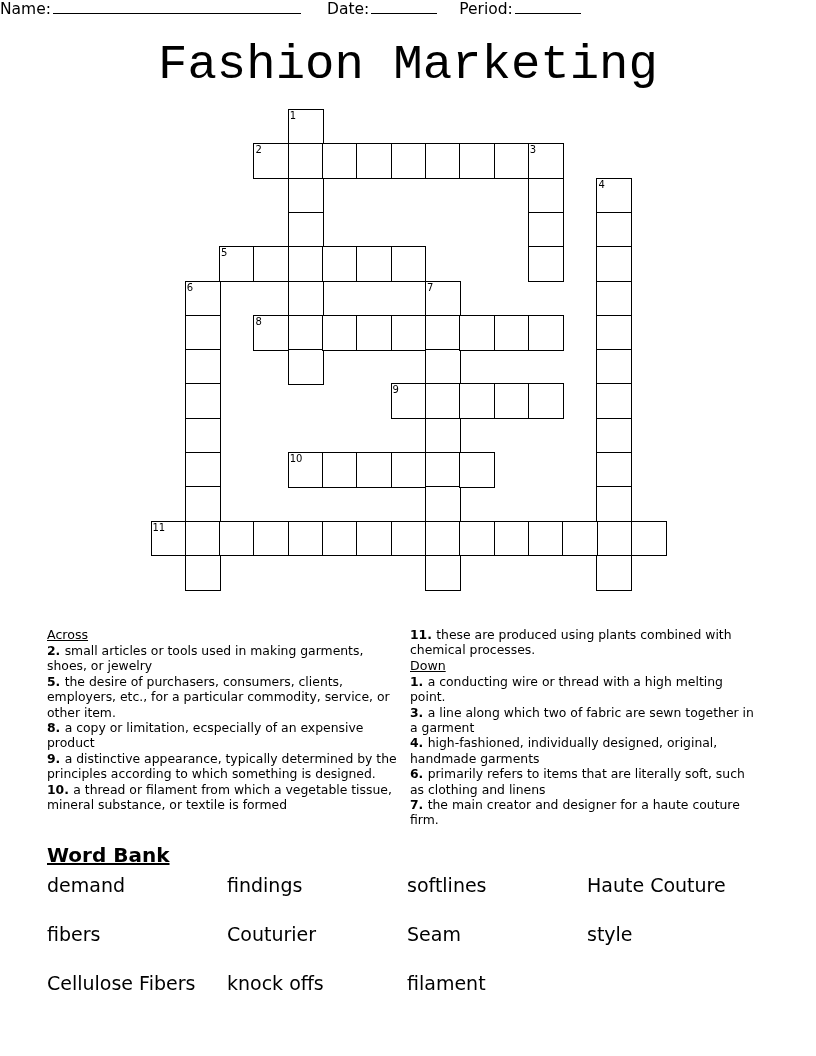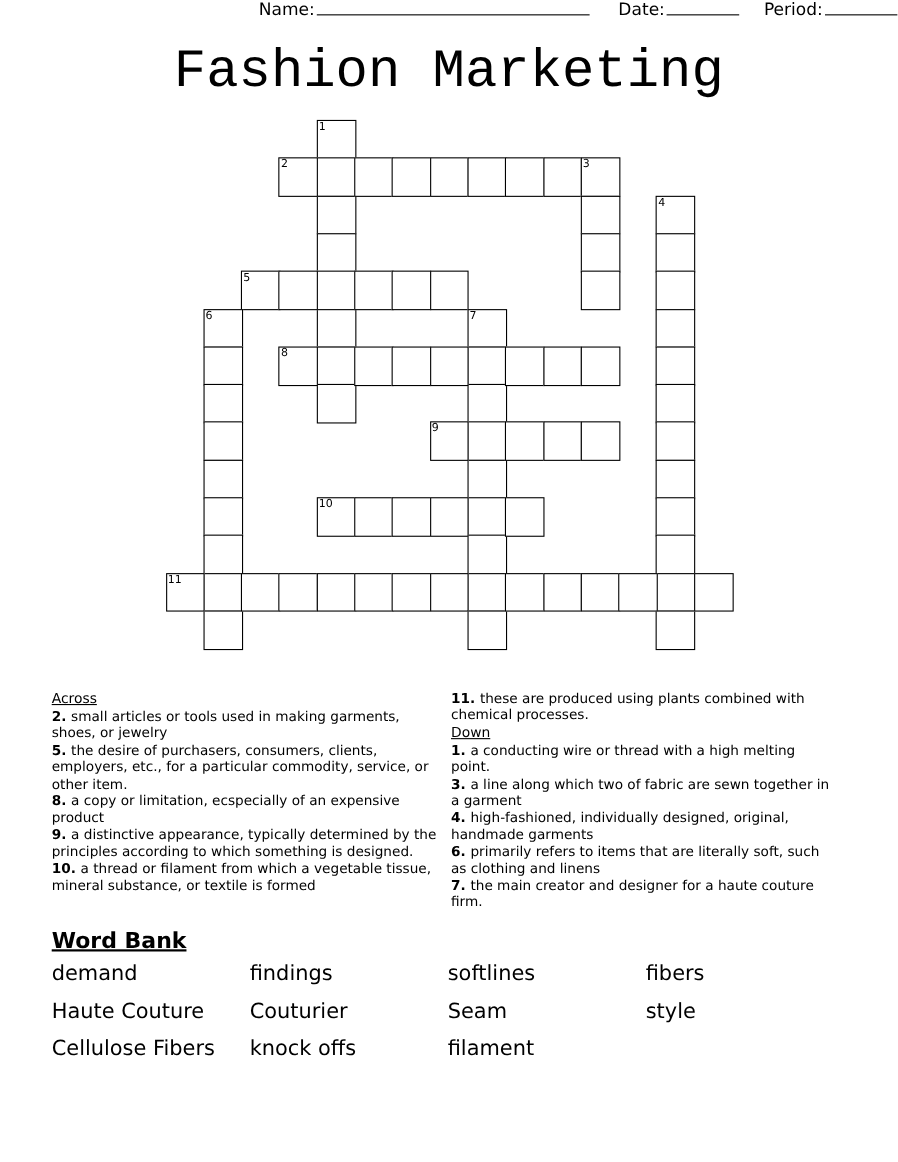--- a/index.html
+++ b/index.html
@@ -18,21 +18,21 @@
 
   
   #header-line {
     position: absolute;
     top: 0px;
     left: 0px;
     width: 816px;
     height: 26px;
     display: flex;
     align-items: flex-start;
-    justify-content: flex-end;
+    justify-content: flex-start;
     gap: 0px;
     font-size: 15.5px;
   }
   .hdr-field {
     display: inline-flex;
     align-items: baseline;
     white-space: nowrap;
   }
   .hdr-label { padding-right: 2px; }
   .hdr-rule {
@@ -125,21 +125,21 @@
     font-size: 20px;
     font-weight: bold;
     text-decoration: underline;
     line-height: 25px;
     display: block;
     margin-bottom: 3px;
   }
   #word-bank-grid {
     display: grid;
     grid-template-columns: 180px 180px 180px 180px;
-    row-gap: 6px;
+    row-gap: 21px;
   }
   .word-bank-item {
     font-size: 19px;
     line-height: 28px;
     white-space: nowrap;
   }
 </style>
 </head>
 <body>
 
@@ -286,22 +286,22 @@
       <span class="clue"><span class="clue-num">7. </span><span>the main creator and designer for a haute couture firm.</span></span>
     </div>
 </div>
 
 <div id="word-bank">
   <span id="word-bank-title">Word Bank</span>
   <div id="word-bank-grid">
       <span class="word-bank-item">demand</span>
       <span class="word-bank-item">findings</span>
       <span class="word-bank-item">softlines</span>
+      <span class="word-bank-item">Haute Couture</span>
       <span class="word-bank-item">fibers</span>
-      <span class="word-bank-item">Haute Couture</span>
       <span class="word-bank-item">Couturier</span>
       <span class="word-bank-item">Seam</span>
       <span class="word-bank-item">style</span>
       <span class="word-bank-item">Cellulose Fibers</span>
       <span class="word-bank-item">knock offs</span>
       <span class="word-bank-item">filament</span>
     </div>
 </div>
 
 </body></html>

